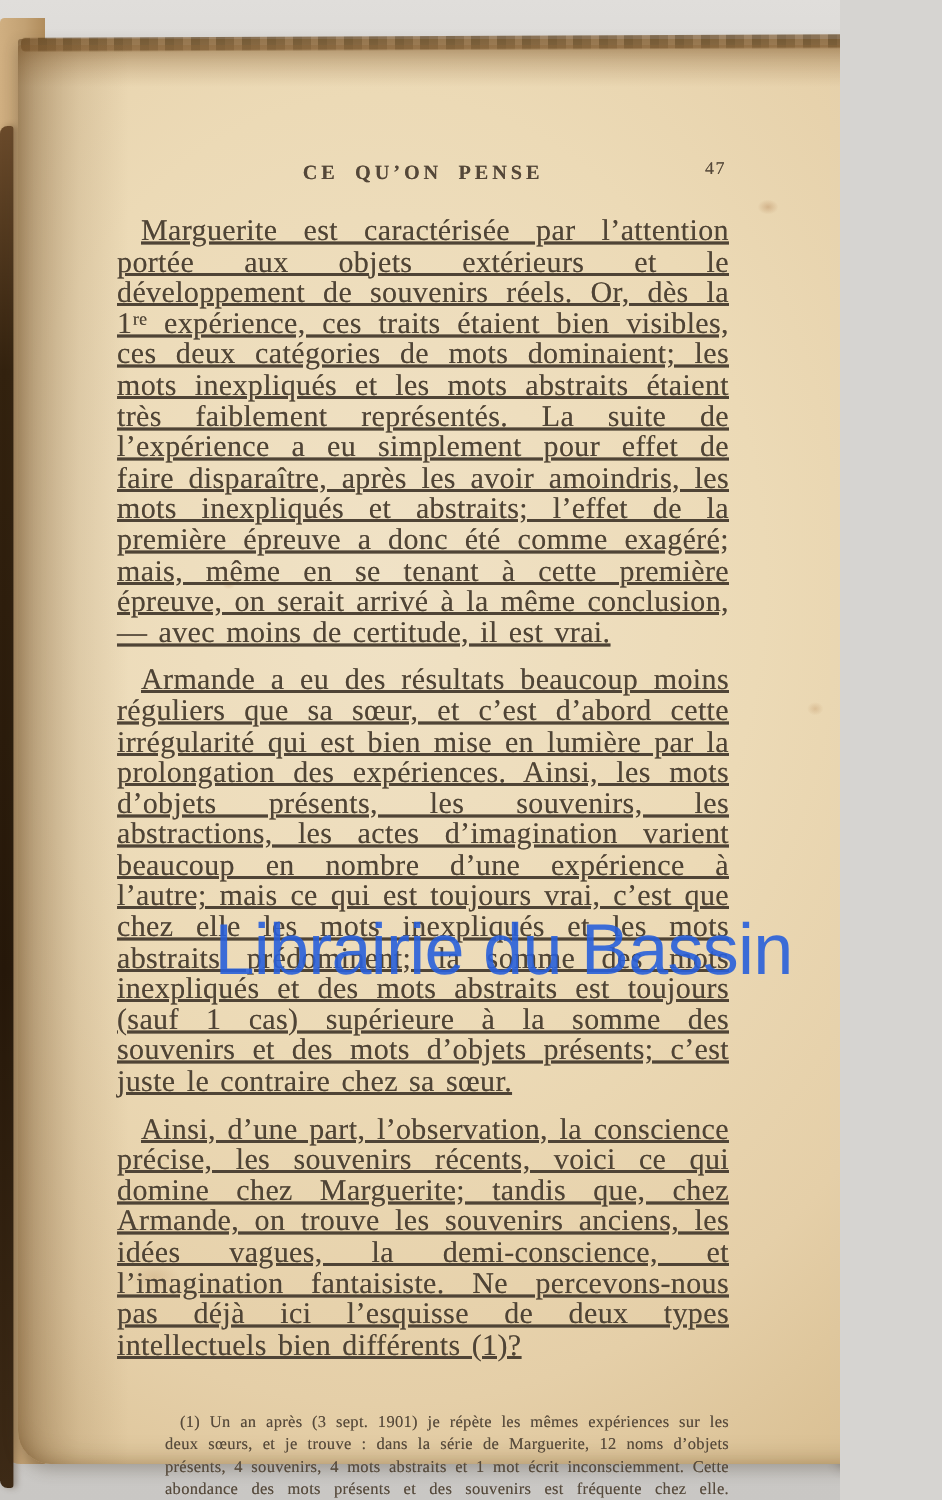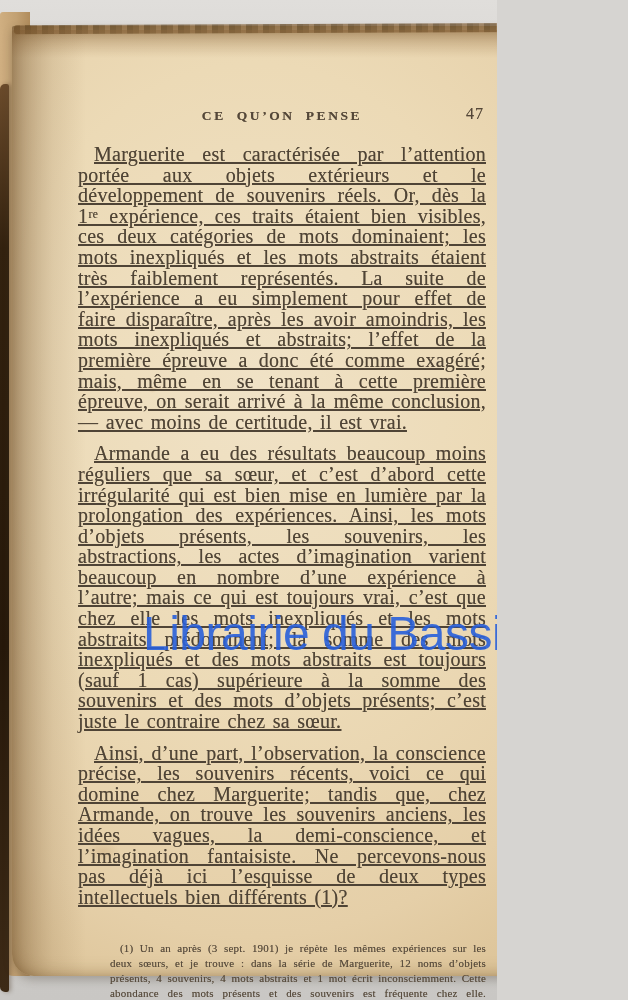--- a/index.html
+++ b/index.html
@@ -1,17 +1,17 @@
 <!DOCTYPE html>
 <html><head>
 <meta charset="utf-8">
 <style>
   html,body{margin:0;padding:0;background:#d6d4d1;}
   .canvas{
-    position:relative;width:497px;height:1000px;overflow:hidden;
+    position:relative;width:560px;height:1000px;overflow:hidden;
     background:linear-gradient(180deg,#e0dedb 0%,#d8d6d3 10%,#d2d0cd 62%,#c9c7c4 100%);
     font-family:"Liberation Serif", serif;
   }
   
   .underpage-left{
     position:absolute;left:0;top:12px;width:30px;height:964px;
     background:linear-gradient(90deg,#d0af81 0%,#c2a173 55%,#b08c5c 100%);
     border-radius:3px 0 0 14px;
   }
   
@@ -74,21 +74,21 @@
   
   .text-block{
     position:absolute;left:78px;top:106px;width:408px;
     color:#4f4436;text-shadow:0 0 .4px rgba(80,65,45,.55);
   }
   .header{position:relative;height:22px;margin-bottom:16px;text-align:center;}
   .running-title{
     font-size:13.5px;font-weight:bold;letter-spacing:2.6px;word-spacing:5px;color:#544739;
   }
   .page-number{
-    position:absolute;right:2px;top:-1px;font-size:16px;letter-spacing:1px;color:#544739;
+    position:absolute;right:2px;top:-1px;font-size:12px;letter-spacing:1px;color:#544739;
   }
   .text-block p{
     margin:0 0 11px 0;font-size:20px;line-height:20.6px;
     text-align:justify;text-indent:16px;word-spacing:2.2px;letter-spacing:.25px;text-decoration:underline;
   }
   .footnote{
     margin-top:34px;font-size:11px;line-height:14.8px;
     text-align:justify;text-indent:10px;word-spacing:1.6px;letter-spacing:.2px;color:#564a3c;margin-left:32px;
   }
   

